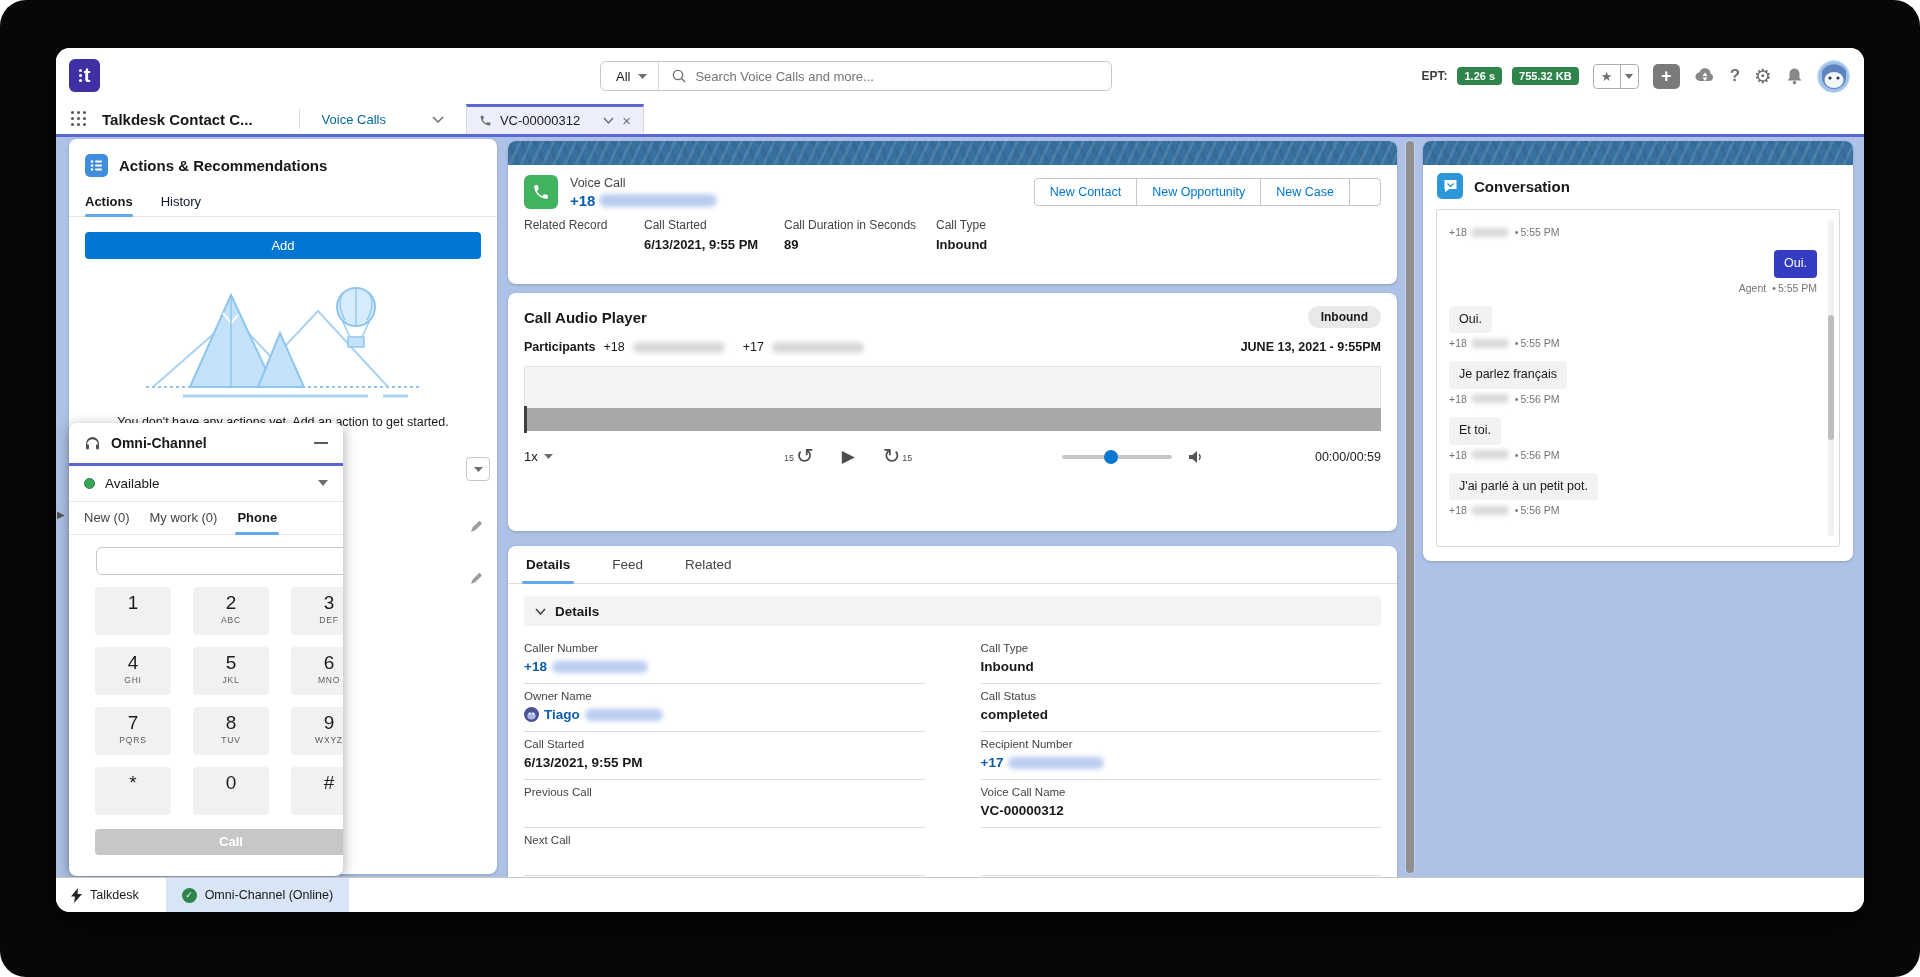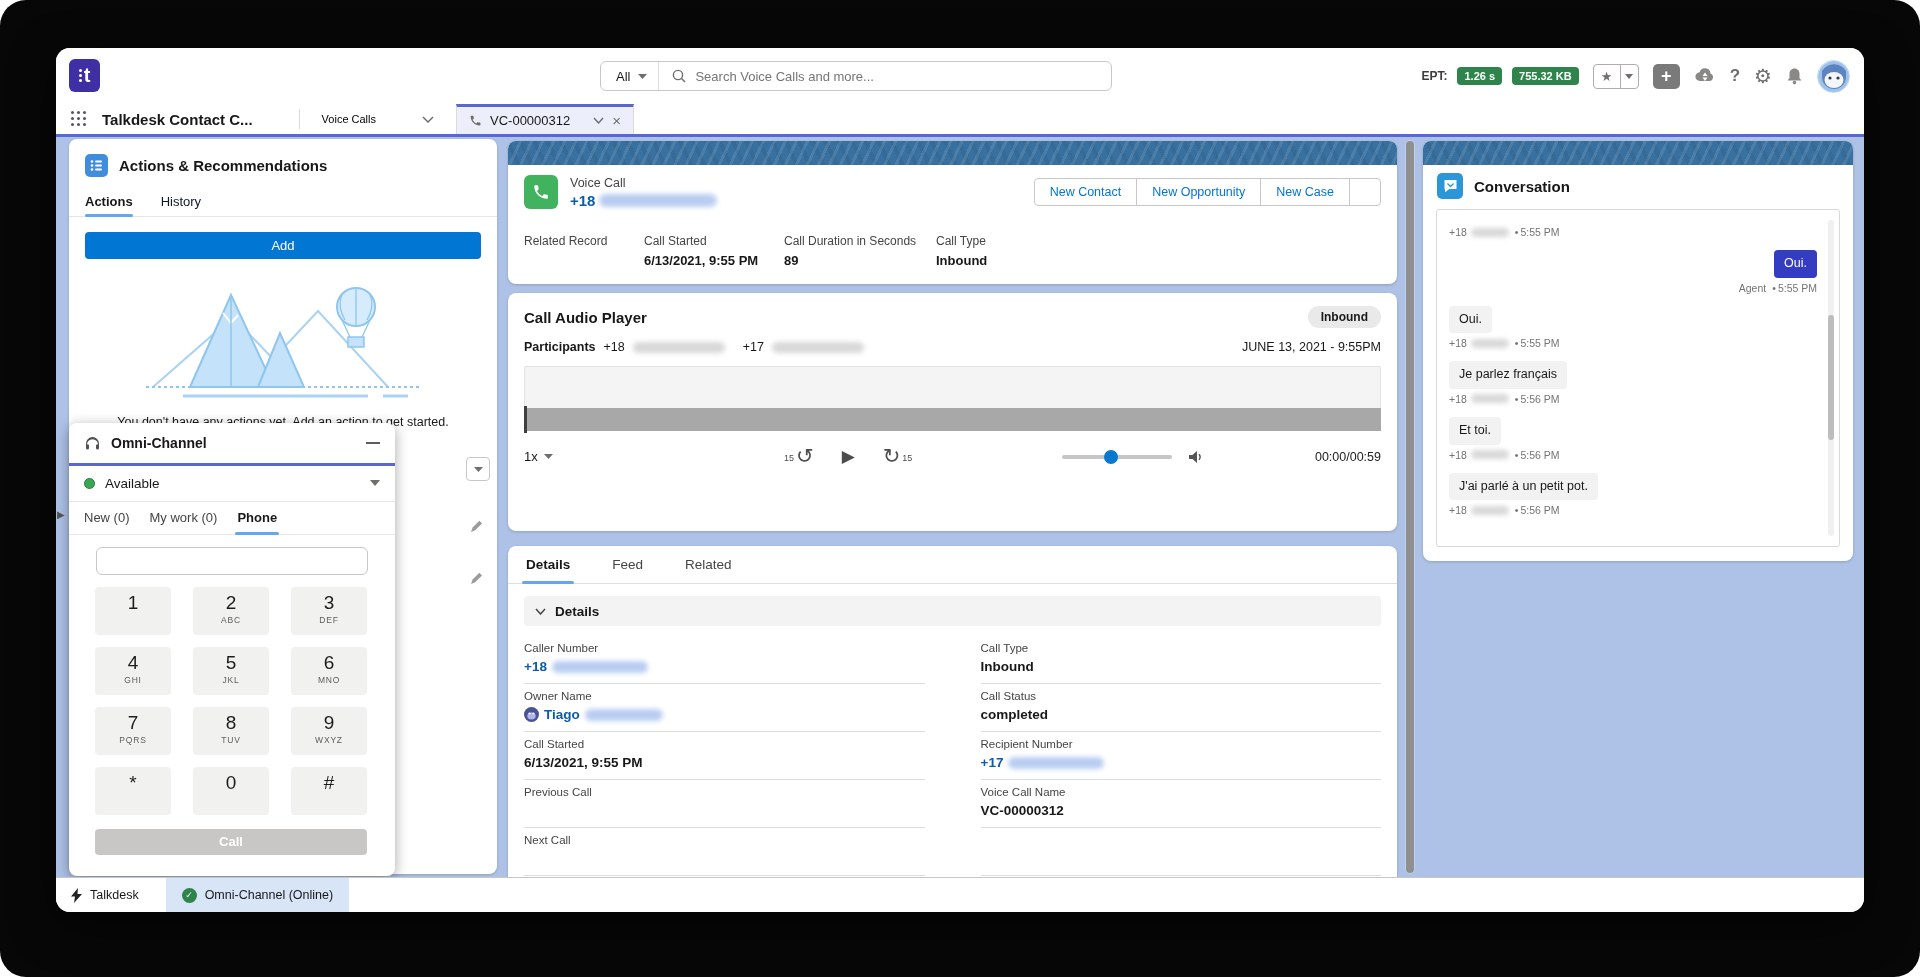--- a/index.html
+++ b/index.html
@@ -34,21 +34,21 @@
   .gear{font-size:20px;line-height:1}
   .avatar{width:33px;height:33px;border-radius:50%;overflow:hidden;cursor:pointer;border:1px solid #bcd6f2}
 
   
   .navbar{position:relative;height:30px;display:flex;align-items:stretch;background:#fff}
   .waffle{width:46px;display:flex;align-items:center;justify-content:center;cursor:pointer}
   .waffle .g{display:grid;grid-template-columns:repeat(3,5px);grid-auto-rows:5px;gap:1px}
   .waffle i{width:3.6px;height:3.6px;background:#565660;border-radius:50%}
   .appname{display:flex;align-items:center;font-size:15px;font-weight:bold;color:#181818;padding-right:46px;cursor:pointer}
   .nav-sep{width:1px;background:#dddbda;margin:5px 0}
-  .tab-plain{display:flex;align-items:center;padding:0 10px 0 22px;font-size:11px;color:#000000;cursor:pointer}
+  .tab-plain{display:flex;align-items:center;padding:0 10px 0 22px;font-size:13px;color:#0369a1;cursor:pointer}
   .tab-chevron{display:flex;align-items:center;padding:0 22px 0 36px;cursor:pointer}
   .tab-active{display:flex;align-items:center;gap:8px;padding:0 12px;background:#eceffb;border-top:3px solid #5a66d4;
     border-left:1px solid #dddbda;border-right:1px solid #dddbda;font-size:13px;color:#181818;width:178px;cursor:pointer}
   .tab-active .lbl{flex:1}
   .tab-close{font-size:15px;color:#706e6b;cursor:pointer;line-height:1}
   .brandline{height:3px;background:#5a66d4}
 
   
   .content{position:absolute;left:0;right:0;top:89px;bottom:35px;background:#adc2e6;overflow:hidden}
   .card{position:absolute;background:#fff;border-radius:8px;box-shadow:0 1px 3px rgba(0,0,0,.18)}
@@ -64,21 +64,21 @@
   .lc-tab.active:after{content:"";position:absolute;left:0;right:0;bottom:-1px;height:3px;background:#62a8ef;border-radius:2px}
   .add-btn{margin:15px 16px 0;height:27px;background:#0176d3;border:none;border-radius:4px;color:#fff;
     font-size:13px;width:calc(100% - 32px);cursor:pointer;font-family:inherit}
   .illus{display:block;margin:16px auto 0}
   .empty-text{font-size:12.5px;text-align:center;margin-top:8px;padding:0 8px;color:#181818}
   .mini-dd{position:absolute;right:7px;top:318px;width:24px;height:24px;border:1px solid #c9c7c5;border-radius:4px;
     display:flex;align-items:center;justify-content:center;background:#fff;cursor:pointer}
   .pencil{position:absolute;right:14px;cursor:pointer}
 
   
-  .omni{position:absolute;left:13px;top:286px;width:326px;height:453px;background:#fff;border-radius:8px;
+  .omni{position:absolute;left:13px;top:286px;width:274px;height:453px;background:#fff;border-radius:8px;
     box-shadow:0 3px 14px rgba(0,0,0,.35);z-index:6;overflow:hidden}
   .omni-head{height:40px;display:flex;align-items:center;gap:10px;padding:0 15px}
   .omni-title{font-size:14px;font-weight:600;flex:1}
   .minimize{width:14px;height:2.5px;background:#5c5c5c;cursor:pointer}
   .omni-line{height:2.5px;background:#5a66d4}
   .omni-status{height:36px;display:flex;align-items:center;gap:10px;padding:0 15px;border-bottom:1px solid #e8e8e8;cursor:pointer}
   .status-dot{width:11px;height:11px;border-radius:50%;background:#3aa755;border:1.5px solid #2a7d3f}
   .omni-status .lbl{font-size:13.5px;flex:1}
   .omni-tabs{height:33px;display:flex;gap:20px;padding:0 15px;border-bottom:1px solid #e8e8e8}
   .omni-tab{display:flex;align-items:center;font-size:13px;color:#444;cursor:pointer;position:relative}
@@ -103,31 +103,31 @@
   .hdr-row{display:flex;align-items:center;padding:10px 16px 0}
   .entity-badge{width:34px;height:34px;border-radius:6px;background:#41b35f;display:flex;align-items:center;justify-content:center;flex:none}
   .entity-txt{margin-left:12px}
   .entity-lbl{font-size:12.5px;color:#444}
   .entity-num{font-size:15px;font-weight:bold;color:#0b5cab;margin-top:2px;display:flex;align-items:center;gap:4px;cursor:pointer}
   .btn-group{margin-left:auto;display:flex}
   .sfbtn{height:28px;padding:0 15px;background:#fff;border:1px solid #c9c7c5;font-size:12.5px;color:#0176d3;
     cursor:pointer;margin-left:-1px;font-family:inherit}
   .sfbtn.first{border-radius:4px 0 0 4px;margin-left:0}
   .sfbtn.dd{width:32px;border-radius:0 4px 4px 0;display:flex;align-items:center;justify-content:center}
-  .hdr-fields{display:grid;grid-template-columns:120px 140px 152px 1fr;padding:0 16px;margin-top:25px}
+  .hdr-fields{display:grid;grid-template-columns:120px 140px 152px 1fr;padding:0 16px;margin-top:9px}
   .hf .flbl{font-size:12px;color:#444}
   .hf .fval{font-size:13px;font-weight:bold;margin-top:5px;min-height:16px}
 
   .audio-card{left:452px;top:156px;width:889px;height:238px;padding:13px 16px}
   .ac-title-row{display:flex;align-items:center}
   .ac-title{font-size:15px;font-weight:bold}
   .pill{margin-left:auto;background:#e9e9e9;border-radius:12px;padding:4px 13px;font-size:12px;font-weight:bold}
   .ac-part-row{display:flex;align-items:center;gap:8px;margin-top:12px;font-size:12.5px}
   .ac-part-row .plabel{font-weight:bold}
-  .ac-date{margin-left:auto;font-weight:normal;font-size:12.5px}
+  .ac-date{margin-left:auto;font-weight:bold;font-size:12.5px}
   .player{margin-top:12px}
   .wave{height:42px;background:#f4f4f4;border:1px solid #e3e3e3;border-bottom:none;border-radius:2px 2px 0 0}
   .pbar{height:23px;background:#a8a8a8;position:relative;cursor:pointer}
   .playhead{position:absolute;left:0;top:-2px;width:3px;height:27px;background:#3f3f3f}
   .controls{display:flex;align-items:center;margin-top:15px}
   .speed{display:flex;align-items:center;gap:6px;font-size:13px;cursor:pointer;width:70px}
   .transport{display:flex;align-items:center;gap:28px;margin-left:190px}
   .skip{display:flex;align-items:flex-start;gap:2px;cursor:pointer;color:#4d4d4d}
   .skip .arrow{font-size:21px;line-height:.9}
   .skip .n{font-size:9px;margin-top:6px;color:#4d4d4d}

